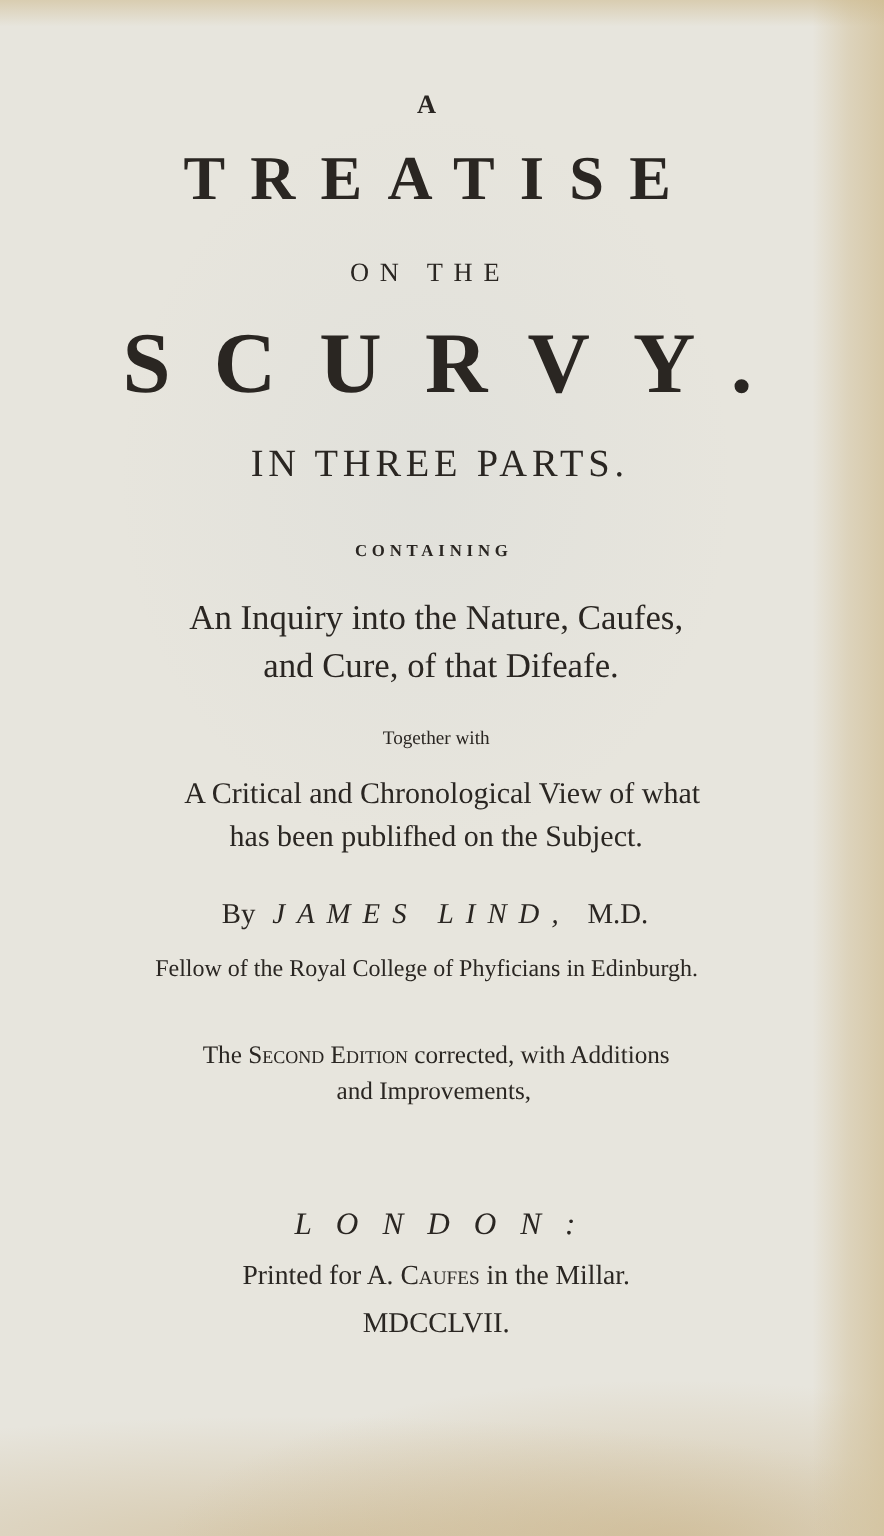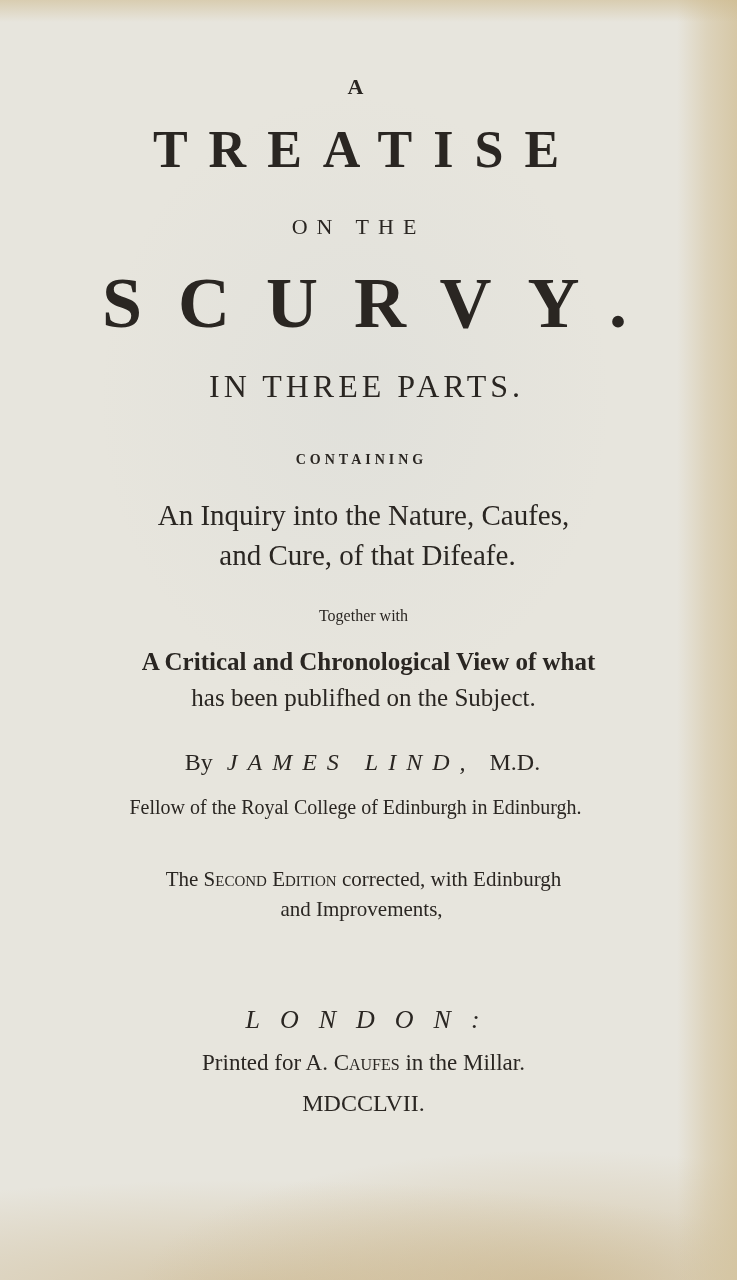--- a/index.html
+++ b/index.html
@@ -27,21 +27,21 @@
   .it { }
   .l-a        { top: 74px;  font-size: 22px; font-weight: bold; letter-spacing: 2px; left: -12px; }
   .l-treatise { top: 120px; font-size: 52px; font-weight: bold; letter-spacing: 21px; left: -2px; }
   .l-onthe    { top: 214px; font-size: 22px; letter-spacing: 9px; left: -10px; }
   .l-scurvy   { top: 262px; font-size: 72px; font-weight: bold; letter-spacing: 36px; left: 14px; }
   .l-parts    { top: 368px; font-size: 32px; letter-spacing: 4px; left: -2px; }
   .l-contain  { top: 452px; font-size: 14px; font-weight: bold; letter-spacing: 4px; left: -7px; }
   .l-inq1     { top: 499px; font-size: 29px; left: -5px; }
   .l-inq2     { top: 539px; font-size: 29px; left: -1px; }
   .l-together { top: 607px; font-size: 16px; left: -5px; }
-  .l-crit1    { top: 648px; font-size: 25px; font-weight: bold; }
+  .l-crit1    { top: 648px; font-size: 25px; }
   .l-crit2    { top: 684px; font-size: 25px; left: -5px; }
   .l-by       { top: 749px; font-size: 24px; left: -6px; }
   .l-by .name { font-style: italic; letter-spacing: 10px; margin: 15px 14px; }
   .l-fellow   { top: 796px; font-size: 20px; left: -13px; }
   .l-edition1 { top: 867px; font-size: 21px; left: -5px; }
   .l-edition2 { top: 897px; font-size: 21px; left: -7px; }
   .l-london   { top: 1005px; font-size: 26px; font-style: italic; letter-spacing: 20px; left: 4px; }
   .l-printed  { top: 1050px; font-size: 23px; left: -5px; }
   .l-year     { top: 1090px; font-size: 24px; left: -5px; }
 </style>
@@ -61,28 +61,28 @@
 <div class="line l-inq2">and Cure, of that Difeafe.</div>
 <div class="line l-together">Together with</div>
 <div class="line l-crit1">A Critical and Chronological View of what</div>
 <div class="line l-crit2">has been publifhed on the Subject.</div>
 
 <div class="line l-by">
   <span>By</span><span class="name">JAMES LIND,</span><span>M.D.</span>
 </div>
 
 <div class="line l-fellow">
-  <span>Fellow of the Royal College of Edinburgh in</span>
+  <span>Fellow of the Royal College of Phyficians in</span>
   <span class="it">Edinburgh.</span>
 </div>
 
 <div class="line l-edition1">
   <span>The</span>
   <span class="sc">Second Edition</span>
-  <span>corrected, with Edinburgh</span>
+  <span>corrected, with Additions</span>
 </div>
 <div class="line l-edition2">and Improvements,</div>
 
 <div class="line l-london">LONDON:</div>
 <div class="line l-printed">
   <span>Printed for A.</span>
   <span class="sc">Caufes</span>
   <span>in the</span>
   <span class="it">Millar.</span>
 </div>

